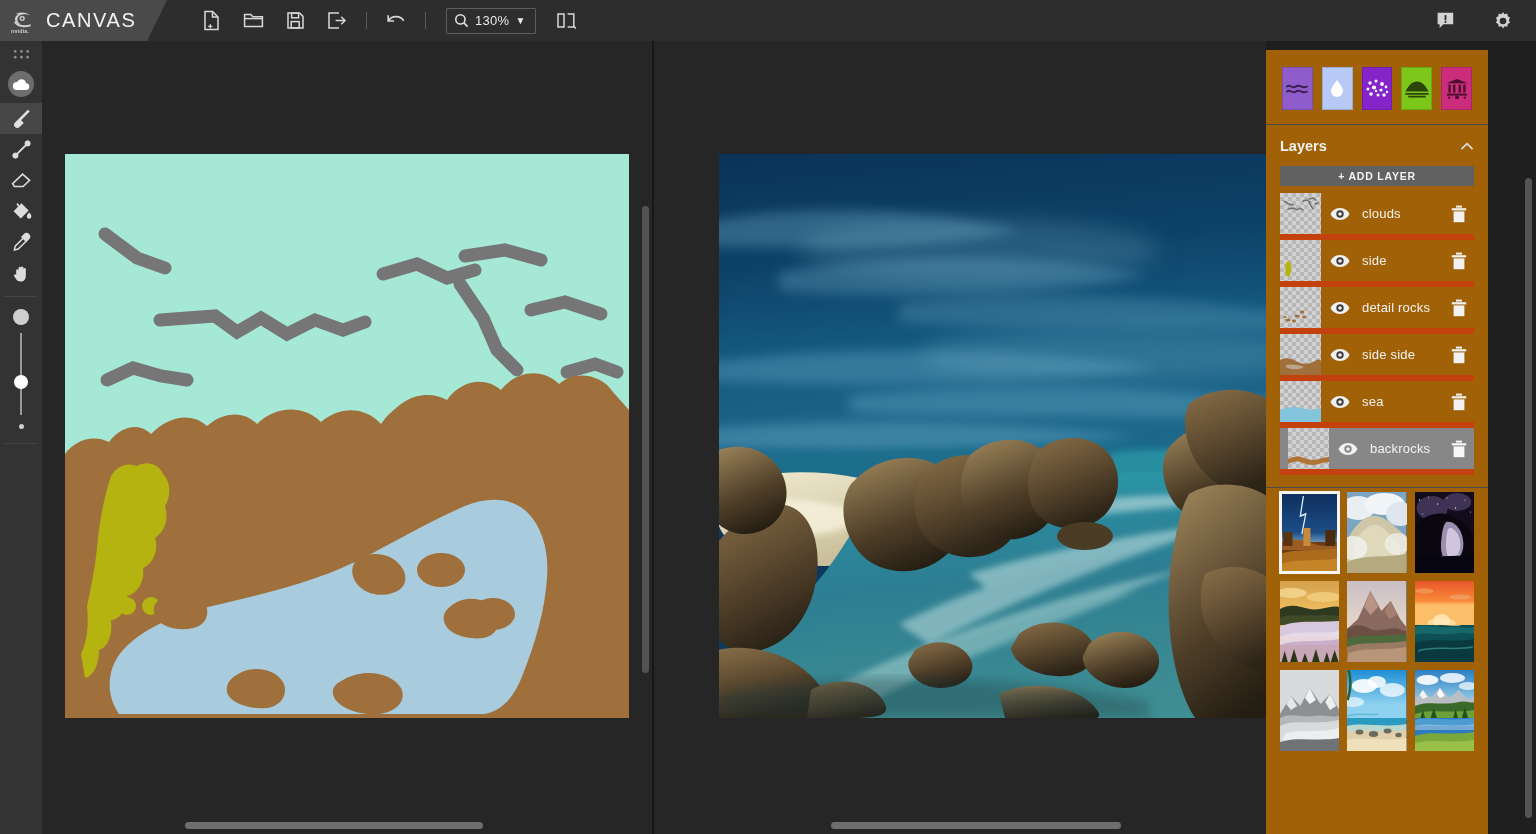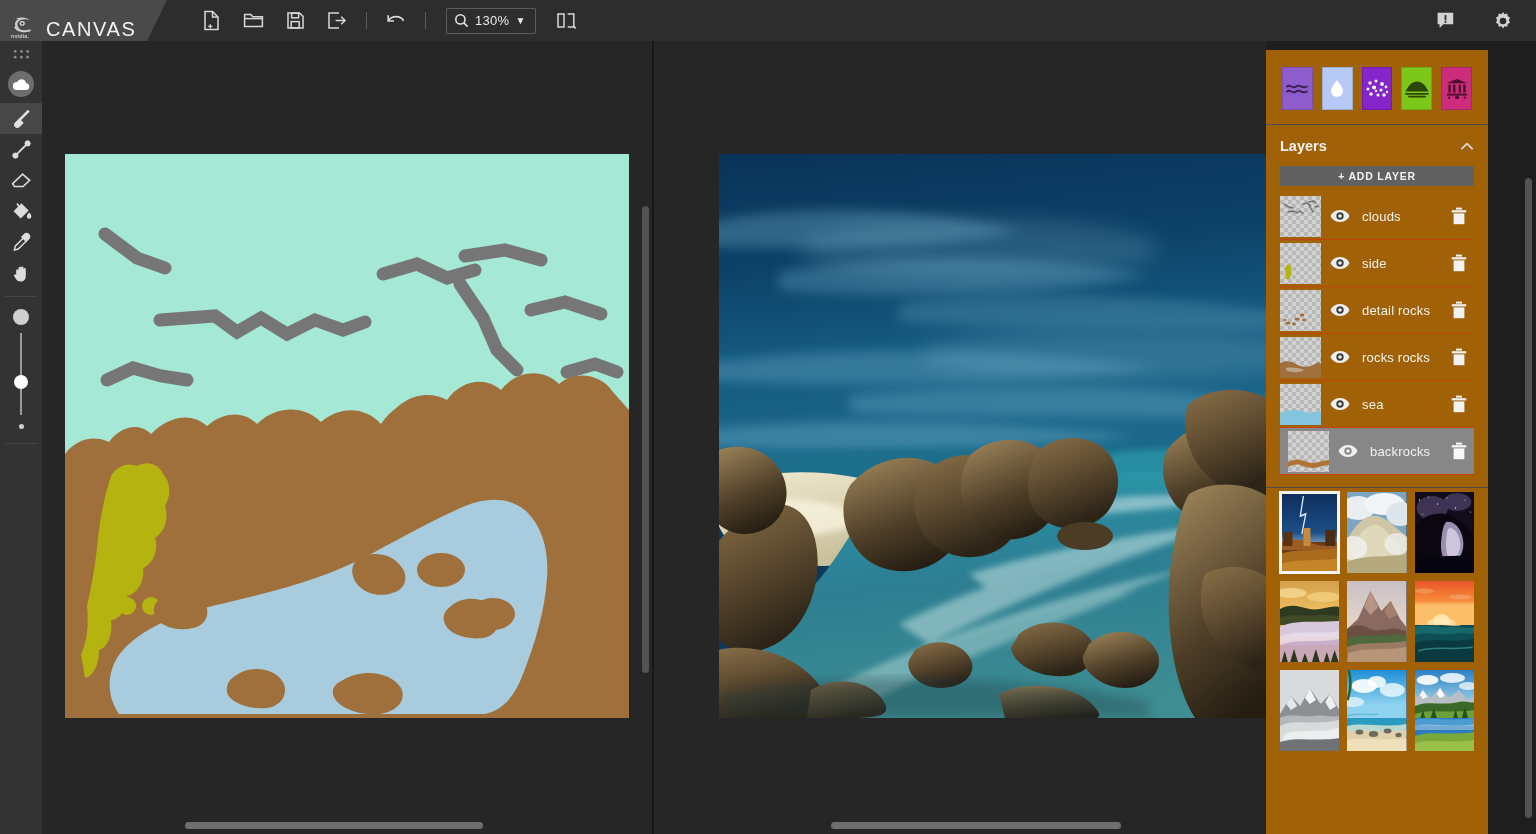--- a/index.html
+++ b/index.html
@@ -13,21 +13,21 @@
   }
   #app { position:relative; width:1536px; height:834px; }
 
   
   .topbar {
     position:absolute; left:0; top:0; width:1536px; height:41px;
     background:#2d2d2d; display:flex; align-items:center;
   }
   .brand {
     position:relative; height:41px; width:147px;
-    background:#4a4a4a; display:flex; align-items:flex-end; padding-left:8px;
+    background:#4a4a4a; display:flex; align-items:center; padding-left:8px;
   }
   .brand::after {
     content:""; position:absolute; right:-20px; top:0;
     border-top:41px solid #4a4a4a;
     border-right:20px solid transparent;
   }
   .nv-logo { width:30px; height:30px; flex:none; position:relative; }
   .brand-text {
     font-size:20px; letter-spacing:1.6px; color:#f2f2f2;
     font-weight:400; margin-left:8px;
@@ -112,21 +112,21 @@
   }
   .sect-title { font-size:14.5px; font-weight:bold; color:#f0f0f0;}
   .addlayer {
     margin:0 14px 7px 14px; height:20px; background:#616161;
     display:flex;align-items:center;justify-content:center;
     font-size:10.5px; font-weight:bold; letter-spacing:.8px; color:#f2f2f2; cursor:pointer;
   }
   .layers-list { padding:0 14px 0 14px; }
   .layer {
     display:flex; align-items:center; height:47px; cursor:pointer;
-    border-bottom:1px solid #c2410c;
+    border-bottom:6px solid #c2410c;
     justify-content:center;
   }
   .layer.sel { background:#878787;padding-left:8px; }
   .lthumb {
     width:41px; height:41px; flex:none;
     background-image:
       linear-gradient(45deg,#b8b8b8 25%,transparent 25%,transparent 75%,#b8b8b8 75%),
       linear-gradient(45deg,#b8b8b8 25%,transparent 25%,transparent 75%,#b8b8b8 75%);
     background-size:8px 8px; background-position:0 0,4px 4px;
     background-color:#d2d2d2; position:relative; overflow:hidden;
@@ -656,21 +656,21 @@
             <path fill="#d2d2d2" d="M6 31 c6-1 14 0 18 2 c-4 3-14 3-18 0 Z" opacity="0.55"></path>
           </svg>
         </span>
         <span class="eye">
           <svg width="20" height="14" viewBox="0 0 20 14" fill="#f0f0f0">
             <path d="M10 1 C15 1, 18.6 4.4, 19.4 7 C18.6 9.6, 15 13, 10 13 C5 13, 1.4 9.6, .6 7 C1.4 4.4, 5 1, 10 1 Z"></path>
             <circle cx="10" cy="7" r="3.7" fill="#3c3c3c"></circle>
             <circle cx="10" cy="7" r="1.8" fill="#f0f0f0"></circle>
           </svg>
         </span>
-        <span class="lname">rocks rocks</span>
+        <span class="lname">side side</span>
         <span class="ltrash">
           <svg width="16" height="18" viewBox="0 0 16 18" fill="#f2f2f2">
             <rect x="5" y="0.6" width="6" height="2"></rect>
               <rect x="0.8" y="3.2" width="14.4" height="2.2"></rect>
             <path d="M2.6 6.4 H13.4 V17.2 H2.6 Z"></path>
           </svg>
         </span>
       </div>
 
       <div class="layer">

